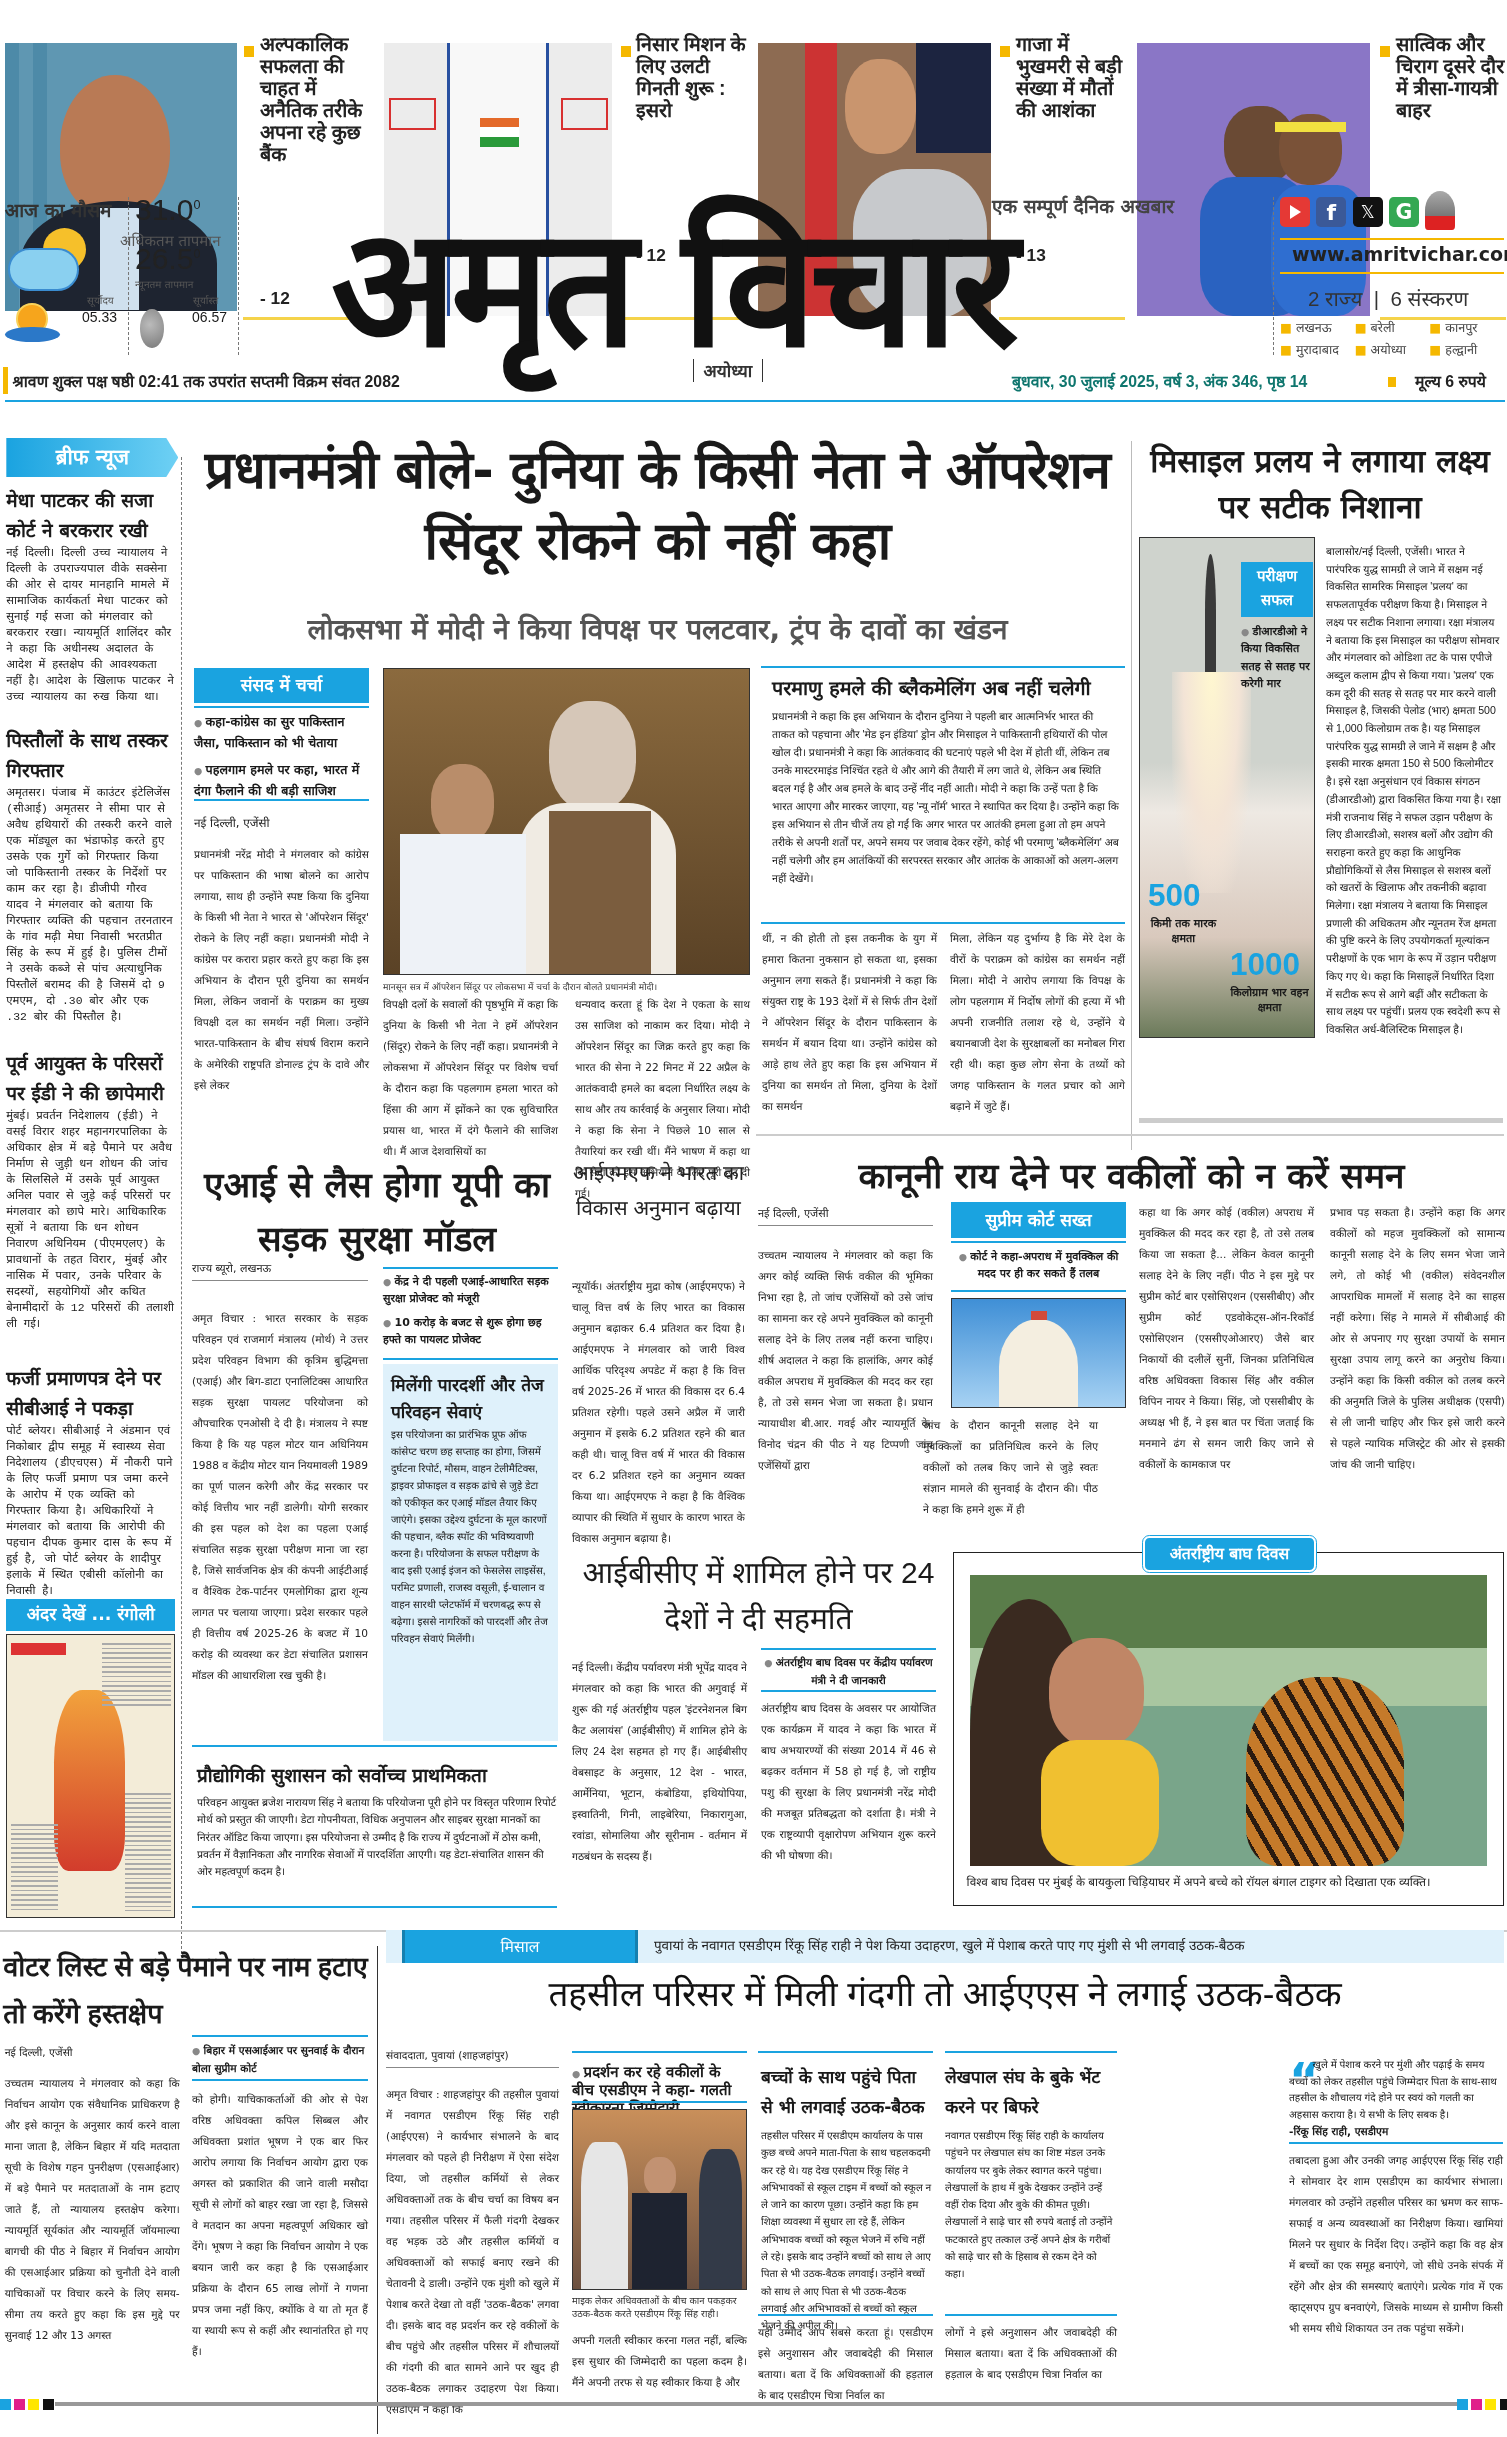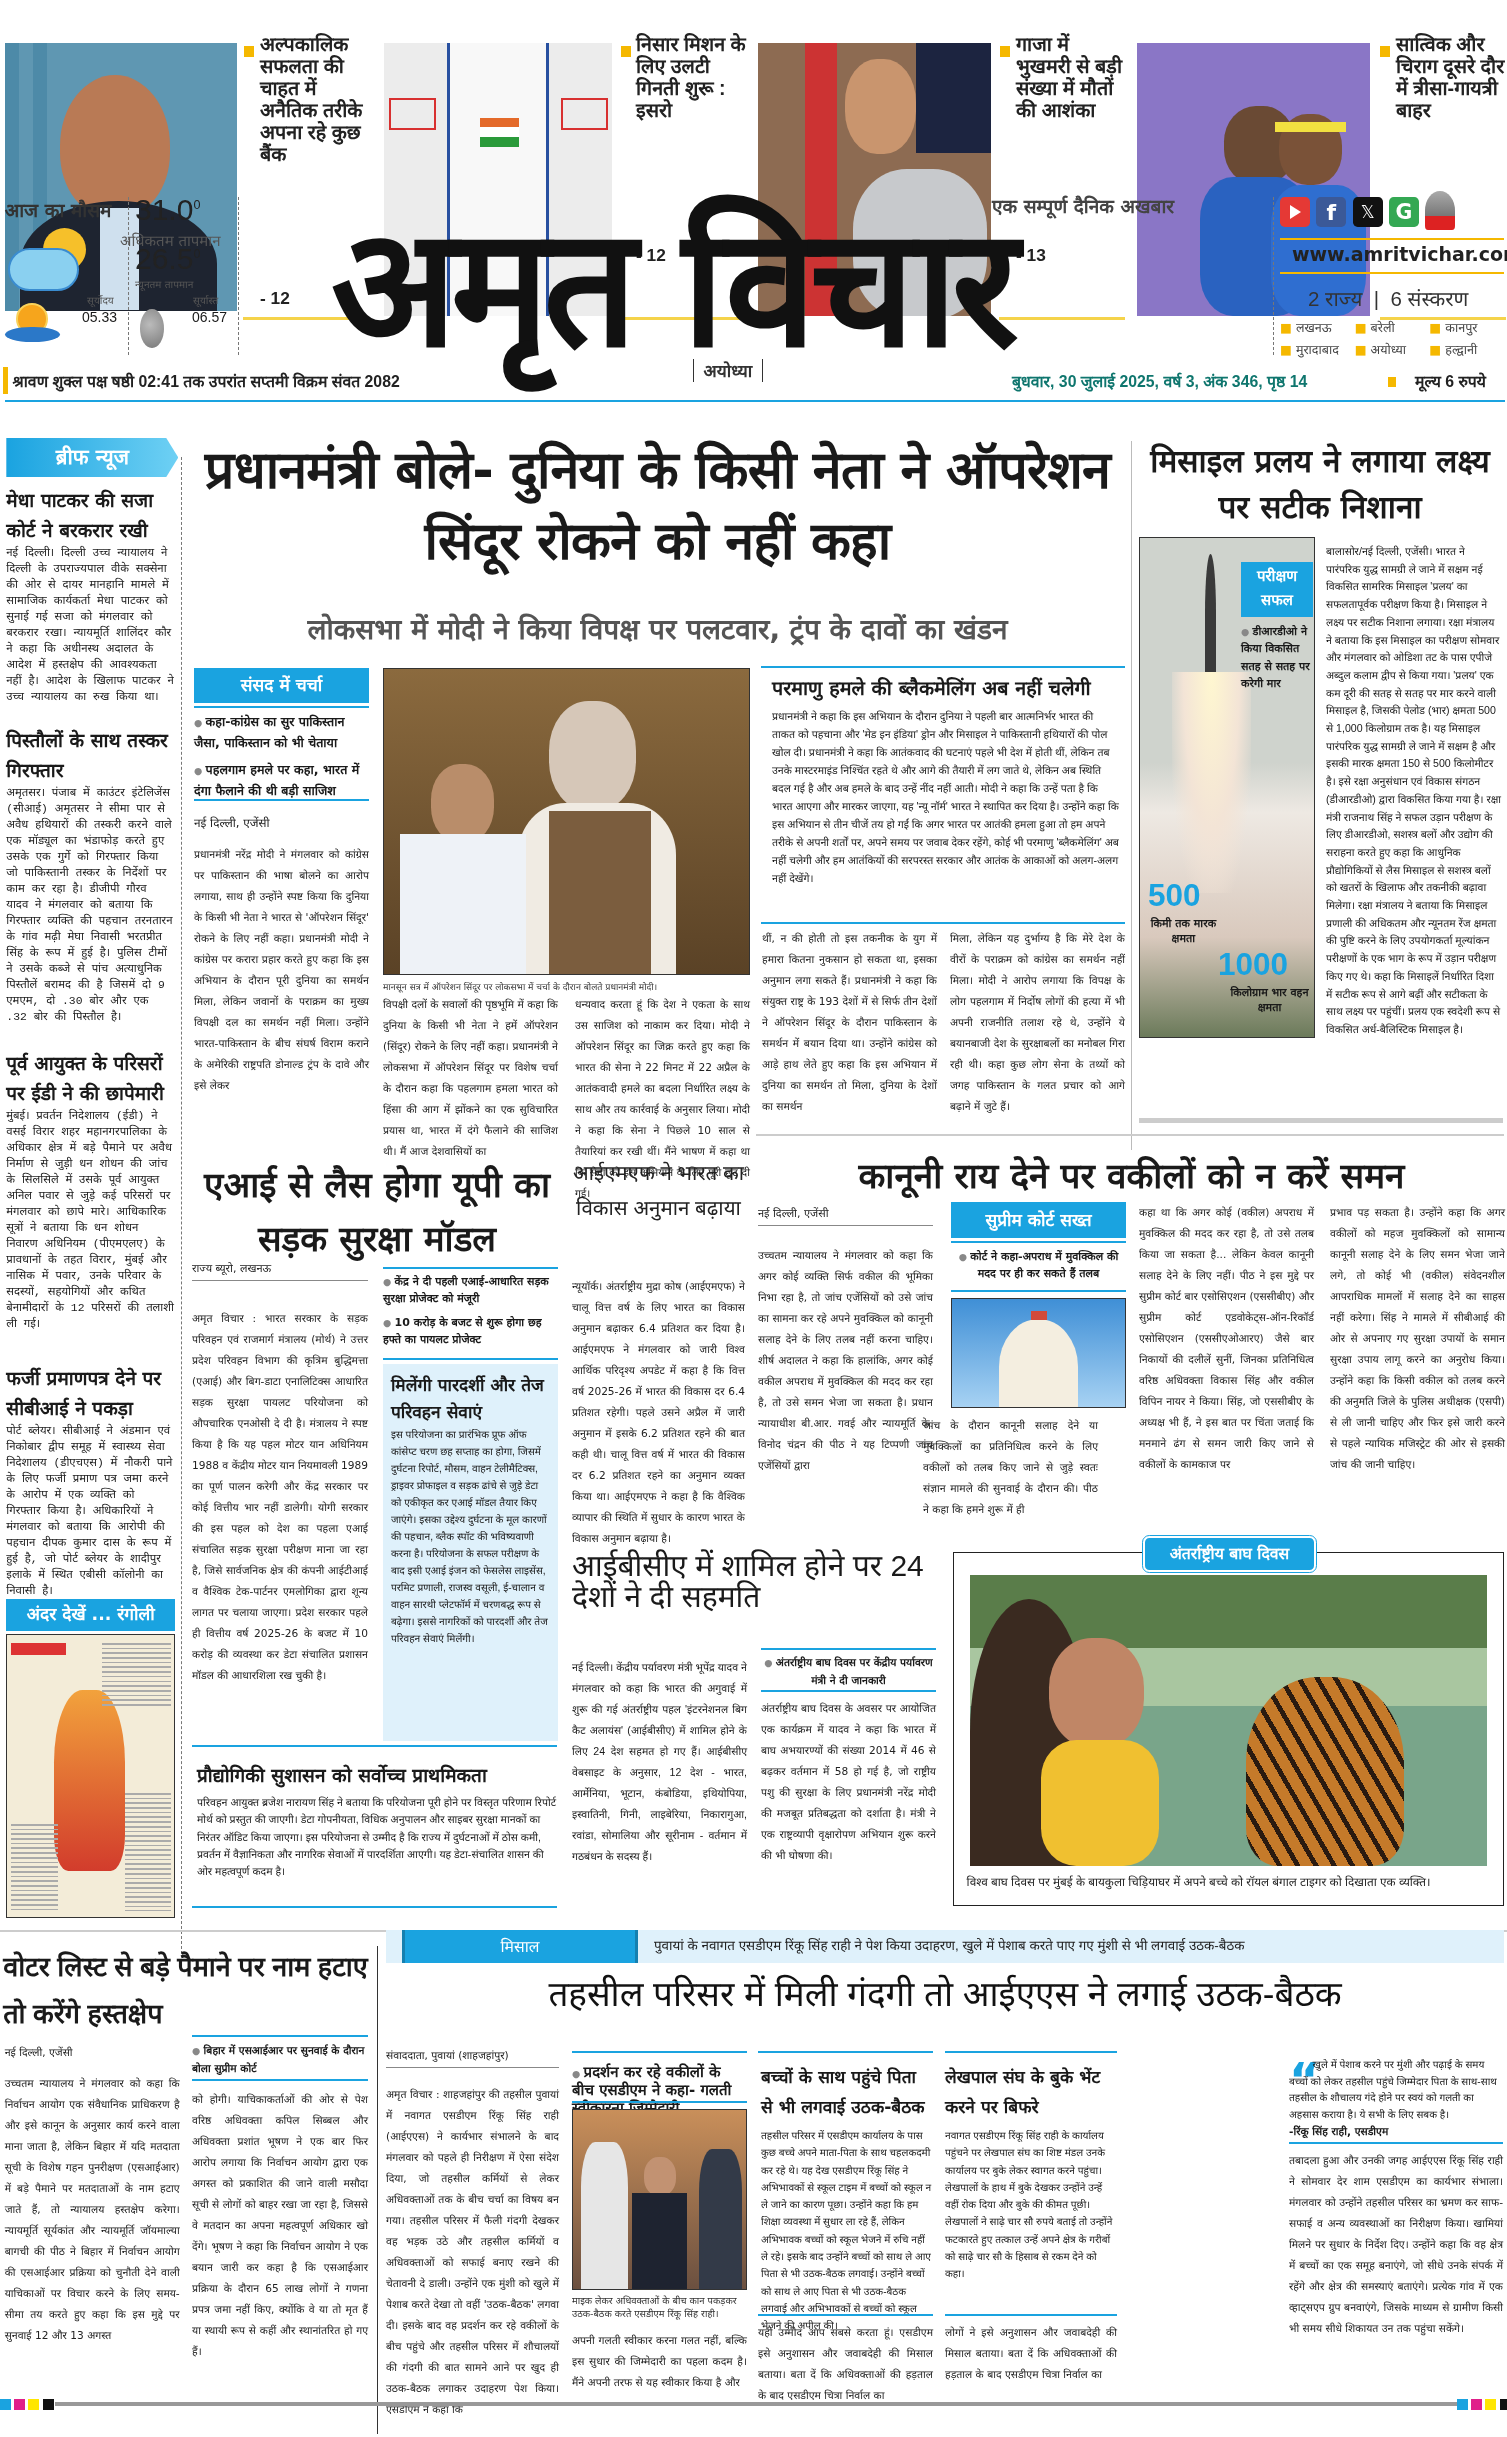--- a/index.html
+++ b/index.html
@@ -186,21 +186,21 @@
 
 <div class="dash-v" style="left:1131px;top:441px;height:709px;border-left:1.6px solid #bbb"></div>
 <div class="hl abs" style="left:1139px;top:438px;width:362px;font-size:31.5px;line-height:46px;text-align:center">मिसाइल प्रलय ने लगाया लक्ष्य पर सटीक निशाना</div>
 <div class="photo" style="left:1139px;top:537px;width:176px;height:501px;background:linear-gradient(#cfd3cd 0 45%,#eee9e3 55%,#d9c9bd 80%,#6b7a5a 100%)">
   <div style="position:absolute;left:65px;top:15.8px;width:11px;height:118px;background:#3a3a3a;border-radius:50% 50% 0 0"></div>
   <div style="position:absolute;left:31.5px;top:134px;width:79px;height:221px;background:radial-gradient(ellipse at 50% 0%,#fff7d0,#f3e4d6 50%,rgba(240,230,220,0) 80%)"></div>
   <div class="boxhead" style="left:101px;top:23.6px;width:72px;height:55px;font-size:15px;line-height:23.6px;padding-top:3.9px">परीक्षण सफल</div>
   <div class="bullet abs" style="left:101px;top:85px;width:74px;font-size:11px;font-weight:bold;line-height:17.3px">डीआरडीओ ने किया विकसित सतह से सतह पर करेगी मार</div>
   <div class="abs" style="left:7.9px;top:339px;font-size:31.5px;font-weight:900;color:#1aa3e0;font-family:'Liberation Sans',sans-serif">500</div>
   <div class="abs" style="left:7.9px;top:377px;width:71px;text-align:center;font-size:11px;font-weight:bold">किमी तक मारक क्षमता</div>
-  <div class="abs" style="left:78px;top:408px;font-size:31.5px;font-weight:900;color:#1aa3e0;font-family:'Liberation Sans',sans-serif">1000</div>
+  <div class="abs" style="left:90px;top:408px;font-size:31.5px;font-weight:900;color:#1aa3e0;font-family:'Liberation Sans',sans-serif">1000</div>
   <div class="abs" style="left:90px;top:446px;width:79px;text-align:center;font-size:11px;font-weight:bold">किलोग्राम भार वहन क्षमता</div>
 </div>
 <div class="abs" style="left:1326px;top:543px;width:176px;font-size:10.6px;line-height:17.7px;font-family:'Liberation Sans',sans-serif">बालासोर/नई दिल्ली, एजेंसी। भारत ने पारंपरिक युद्ध सामग्री ले जाने में सक्षम नई विकसित सामरिक मिसाइल 'प्रलय' का सफलतापूर्वक परीक्षण किया है। मिसाइल ने लक्ष्य पर सटीक निशाना लगाया। रक्षा मंत्रालय ने बताया कि इस मिसाइल का परीक्षण सोमवार और मंगलवार को ओडिशा तट के पास एपीजे अब्दुल कलाम द्वीप से किया गया। 'प्रलय' एक कम दूरी की सतह से सतह पर मार करने वाली मिसाइल है, जिसकी पेलोड (भार) क्षमता 500 से 1,000 किलोग्राम तक है। यह मिसाइल पारंपरिक युद्ध सामग्री ले जाने में सक्षम है और इसकी मारक क्षमता 150 से 500 किलोमीटर है। इसे रक्षा अनुसंधान एवं विकास संगठन (डीआरडीओ) द्वारा विकसित किया गया है। रक्षा मंत्री राजनाथ सिंह ने सफल उड़ान परीक्षण के लिए डीआरडीओ, सशस्त्र बलों और उद्योग की सराहना करते हुए कहा कि आधुनिक प्रौद्योगिकियों से लैस मिसाइल से सशस्त्र बलों को खतरों के खिलाफ और तकनीकी बढ़ावा मिलेगा। रक्षा मंत्रालय ने बताया कि मिसाइल प्रणाली की अधिकतम और न्यूनतम रेंज क्षमता की पुष्टि करने के लिए उपयोगकर्ता मूल्यांकन परीक्षणों के एक भाग के रूप में उड़ान परीक्षण किए गए थे। कहा कि मिसाइलें निर्धारित दिशा में सटीक रूप से आगे बढ़ीं और सटीकता के साथ लक्ष्य पर पहुंचीं। प्रलय एक स्वदेशी रूप से विकसित अर्ध-बैलिस्टिक मिसाइल है।</div>
 <div class="abs" style="left:1139px;top:1118px;width:364px;height:4.7px;background:#ccc"></div>
 
 <div class="hl abs" style="left:192px;top:1158px;width:370px;font-size:35px;line-height:54px;text-align:center">एआई से लैस होगा यूपी का सड़क सुरक्षा मॉडल</div>
 <div class="abs" style="left:192px;top:1260px;width:176px;font-size:11px;border-bottom:0.8px solid #888;padding-bottom:4.7px">राज्य ब्यूरो, लखनऊ</div>
 <div class="rule" style="left:383px;top:1267px;width:175px;height:2.4px"></div>
 <div class="abs" style="left:383px;top:1273px;width:175px;font-size:11px;font-weight:bold;line-height:17.3px">
   <div class="bullet" style="margin-bottom:6.3px">केंद्र ने दी पहली एआई-आधारित सड़क सुरक्षा प्रोजेक्ट को मंजूरी</div>
@@ -229,21 +229,21 @@
 <div class="bullet abs" style="left:951px;top:1248px;width:175px;font-size:11px;font-weight:bold;line-height:17.3px;text-align:center">कोर्ट ने कहा-अपराध में मुवक्किल की मदद पर ही कर सकते हैं तलब</div>
 <div class="rule" style="left:951px;top:1290px;width:175px;height:2.4px"></div>
 <div class="photo" style="left:951px;top:1298px;width:175px;height:110px;background:linear-gradient(#3f8fd6,#a7d2f3)">
   <div style="position:absolute;left:47px;top:19.7px;width:79px;height:95px;border-radius:50% 50% 0 0;background:#f4eee0"></div>
   <div style="position:absolute;left:79px;top:11.8px;width:15.8px;height:9.5px;background:#d24a3a"></div>
 </div>
 <div class="body-txt abs" style="left:923px;top:1415px;width:175px;font-size:10.6px">जांच के दौरान कानूनी सलाह देने या मुवक्किलों का प्रतिनिधित्व करने के लिए वकीलों को तलब किए जाने से जुड़े स्वतः संज्ञान मामले की सुनवाई के दौरान की। पीठ ने कहा कि हमने शुरू में ही</div>
 <div class="body-txt abs" style="left:1139px;top:1202px;width:175px;font-size:10.6px">कहा था कि अगर कोई (वकील) अपराध में मुवक्किल की मदद कर रहा है, तो उसे तलब किया जा सकता है... लेकिन केवल कानूनी सलाह देने के लिए नहीं। पीठ ने इस मुद्दे पर सुप्रीम कोर्ट बार एसोसिएशन (एससीबीए) और सुप्रीम कोर्ट एडवोकेट्स-ऑन-रिकॉर्ड एसोसिएशन (एससीएओआरए) जैसे बार निकायों की दलीलें सुनीं, जिनका प्रतिनिधित्व वरिष्ठ अधिवक्ता विकास सिंह और वकील विपिन नायर ने किया। सिंह, जो एससीबीए के अध्यक्ष भी हैं, ने इस बात पर चिंता जताई कि मनमाने ढंग से समन जारी किए जाने से वकीलों के कामकाज पर</div>
 <div class="body-txt abs" style="left:1330px;top:1202px;width:175px;font-size:10.6px">प्रभाव पड़ सकता है। उन्होंने कहा कि अगर वकीलों को महज मुवक्किलों को सामान्य कानूनी सलाह देने के लिए समन भेजा जाने लगे, तो कोई भी (वकील) संवेदनशील आपराधिक मामलों में सलाह देने का साहस नहीं करेगा। सिंह ने मामले में सीबीआई की ओर से अपनाए गए सुरक्षा उपायों के समान सुरक्षा उपाय लागू करने का अनुरोध किया। उन्होंने कहा कि किसी वकील को तलब करने की अनुमति जिले के पुलिस अधीक्षक (एसपी) से ली जानी चाहिए और फिर इसे जारी करने से पहले न्यायिक मजिस्ट्रेट की ओर से इसकी जांच की जानी चाहिए।</div>
 
-<div class="hl abs" style="left:572px;top:1550px;width:373px;font-size:30px;line-height:31px;font-family:'Liberation Sans',sans-serif;font-weight:normal">आईबीसीए में शामिल होने पर 24 देशों ने दी सहमति</div>
+<div class="hl abs" style="left:572px;top:1550px;width:373px;font-size:30px;line-height:46px;text-align:center;font-family:'Liberation Sans',sans-serif;font-weight:normal">आईबीसीए में शामिल होने पर 24 देशों ने दी सहमति</div>
 <div class="abs" style="left:572px;top:1657px;width:175px;font-size:10.6px;line-height:21px;font-family:'Liberation Sans',sans-serif;text-align:justify">नई दिल्ली। केंद्रीय पर्यावरण मंत्री भूपेंद्र यादव ने मंगलवार को कहा कि भारत की अगुवाई में शुरू की गई अंतर्राष्ट्रीय पहल 'इंटरनेशनल बिग कैट अलायंस' (आईबीसीए) में शामिल होने के लिए 24 देश सहमत हो गए हैं। आईबीसीए वेबसाइट के अनुसार, 12 देश - भारत, आर्मेनिया, भूटान, कंबोडिया, इथियोपिया, इस्वातिनी, गिनी, लाइबेरिया, निकारागुआ, रवांडा, सोमालिया और सूरीनाम - वर्तमान में गठबंधन के सदस्य हैं।</div>
 <div class="rule" style="left:761px;top:1648px;width:175px;height:2.4px"></div>
 <div class="bullet abs" style="left:761px;top:1654px;width:175px;font-size:10.6px;font-weight:bold;line-height:16.5px;text-align:center">अंतर्राष्ट्रीय बाघ दिवस पर केंद्रीय पर्यावरण मंत्री ने दी जानकारी</div>
 <div class="rule" style="left:761px;top:1690px;width:175px;height:2.4px"></div>
 <div class="body-txt abs" style="left:761px;top:1698px;width:175px;font-size:10.6px">अंतर्राष्ट्रीय बाघ दिवस के अवसर पर आयोजित एक कार्यक्रम में यादव ने कहा कि भारत में बाघ अभयारण्यों की संख्या 2014 में 46 से बढ़कर वर्तमान में 58 हो गई है, जो राष्ट्रीय पशु की सुरक्षा के लिए प्रधानमंत्री नरेंद्र मोदी की मजबूत प्रतिबद्धता को दर्शाता है। मंत्री ने एक राष्ट्रव्यापी वृक्षारोपण अभियान शुरू करने की भी घोषणा की।</div>
 
 <div class="abs" style="left:953px;top:1552px;width:551px;height:354px;border:1.6px solid #222">
   <div class="photo" style="left:15.8px;top:22px;width:517px;height:291px;border:none;background:linear-gradient(#5a7d4a 0 25%,#a9c6a0 25% 45%,#79a58a 45% 100%)">
     <div style="position:absolute;left:0;top:23.6px;width:118px;height:268px;border-radius:50% 50% 0 0;background:#3a2a20"></div>
     <div style="position:absolute;left:79px;top:63px;width:95px;height:110px;border-radius:45%;background:#c08666"></div>

